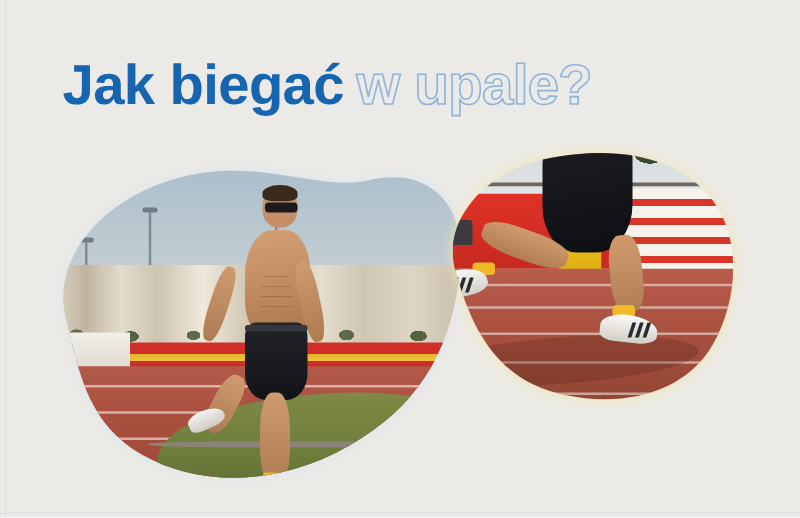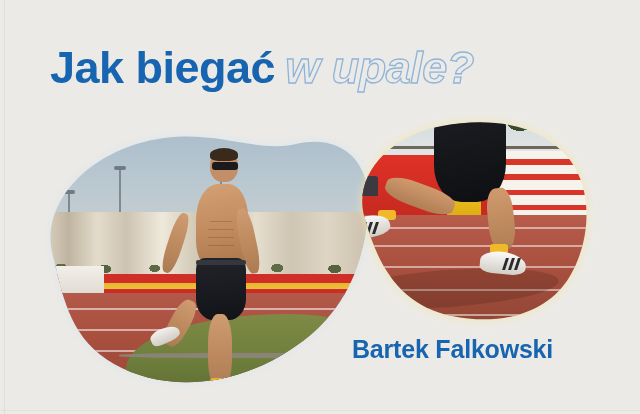--- a/index.html
+++ b/index.html
@@ -47,21 +47,20 @@
     font-weight: bold;
     letter-spacing: -0.5px;
   }
   .title-solid {
     color: #1764b0;
   }
   .title-outline {
     color: transparent;
     -webkit-text-stroke: 1.3px #8fb4da;
     margin-left: 10px;
-    font-style: italic;
   }
 
   
   .author {
     position: absolute;
     left: 352px;
     top: 335px;
     z-index: 40;
     font-size: 25px;
     font-weight: bold;
@@ -388,15 +387,14 @@
           </div>
         </div>
       </foreignObject>
     </svg>
   </div>
 
   <div class="title-wrap">
     <span class="title-solid">Jak biegać</span><span class="title-outline">w upale?</span>
   </div>
 
-  <div class="author">Bartek Falkowski</div>
 
 </div>
 
 </body></html>

